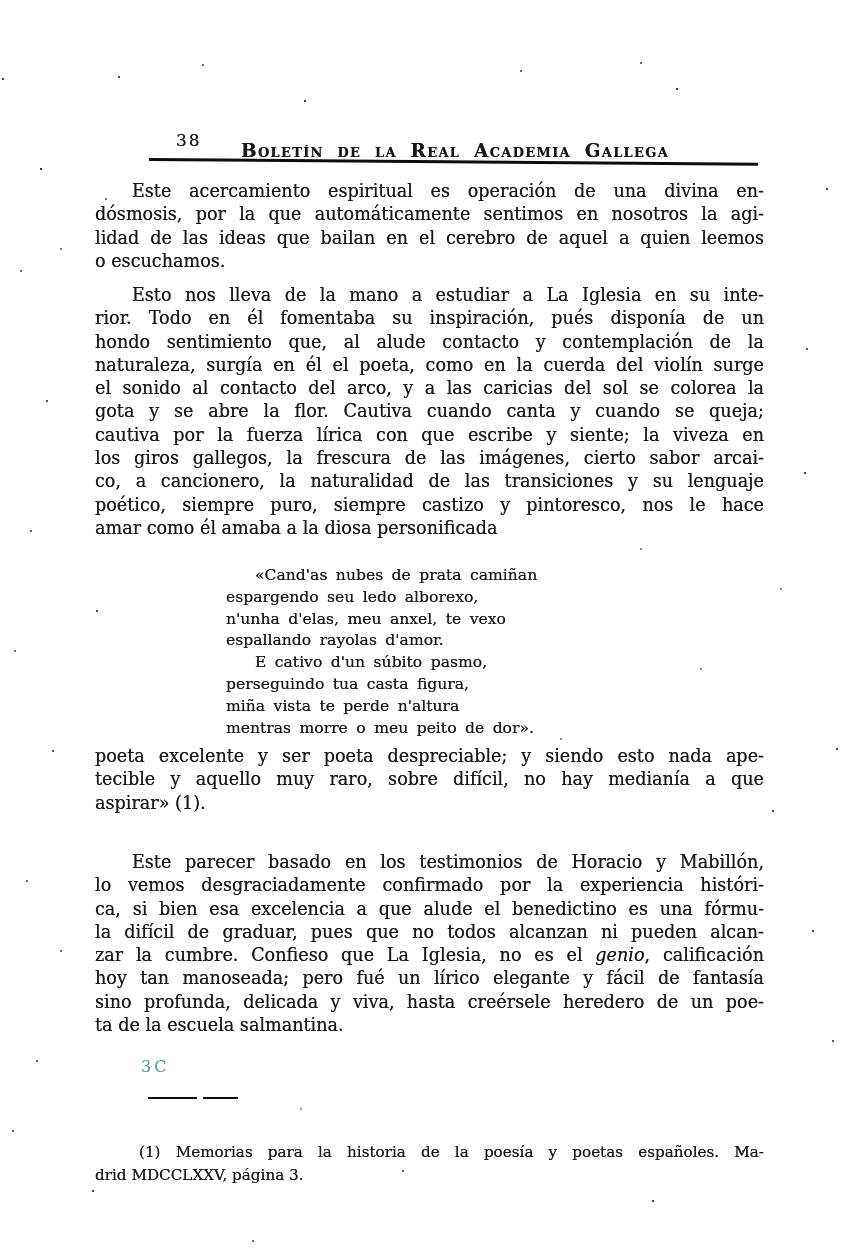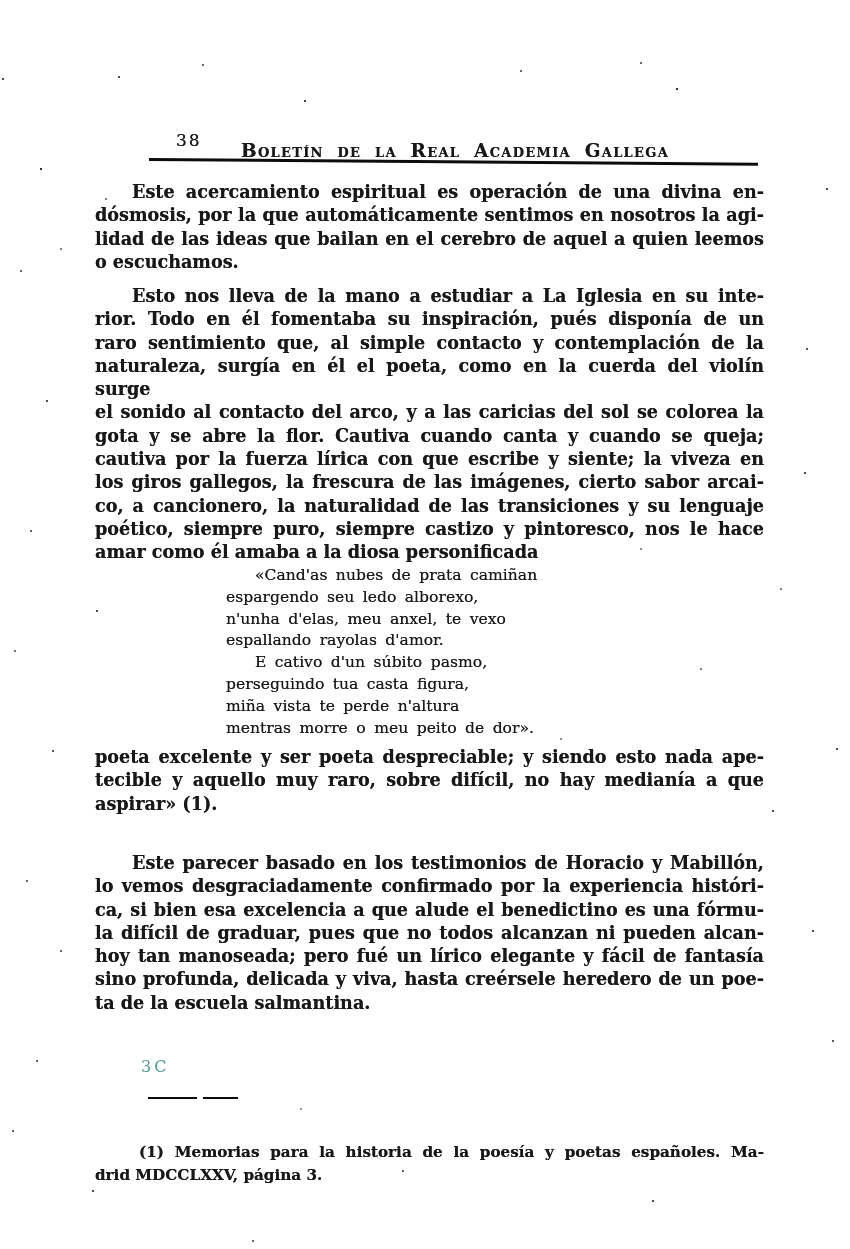--- a/index.html
+++ b/index.html
@@ -16,21 +16,21 @@
     position:absolute;left:90px;top:92px;width:730px;text-align:center;
     font-variant:small-caps;font-weight:bold;font-size:18.5px;
     letter-spacing:1.3px;word-spacing:6px;
   }
   .header-rule{
     position:absolute;left:149px;top:110px;width:609px;height:2.6px;
     background:#0c0c0c;transform:rotate(0.45deg);transform-origin:0 50%;
   }
   
   .para{position:absolute;left:95px;width:669px;font-size:17.6px;line-height:23.3px;}
-  .para .line{text-align:justify;text-align-last:justify;white-space:normal;font-weight:bold;}
+  .para .line{text-align:justify;text-align-last:justify;white-space:normal;}
   .para .line.first{padding-left:37px;}
   .para .line.last{text-align-last:left;}
   #p1{top:132px}
   #p2{top:236px}
   #p3{top:697px}
   #p4{top:803px}
   
   .poem{position:absolute;left:226px;top:517px;font-size:15.6px;line-height:21.8px;word-spacing:3.5px;}
   .poem .poem-line.stanza{padding-left:29px;}
   
@@ -82,21 +82,21 @@
 
   <div class="para" id="p1">
       <div class="line first">Este acercamiento espiritual es operación de una divina en-</div>
       <div class="line">dósmosis, por la que automáticamente sentimos en nosotros la agi-</div>
       <div class="line">lidad de las ideas que bailan en el cerebro de aquel a quien leemos</div>
       <div class="line last">o escuchamos.</div>
     </div>
   <div class="para" id="p2">
       <div class="line first">Esto nos lleva de la mano a estudiar a La Iglesia en su inte-</div>
       <div class="line">rior. Todo en él fomentaba su inspiración, pués disponía de un</div>
-      <div class="line">raro sentimiento que, al simple contacto y contemplación de la</div>
+      <div class="line">hondo sentimiento que, al alude contacto y contemplación de la</div>
       <div class="line">naturaleza, surgía en él el poeta, como en la cuerda del violín surge</div>
       <div class="line">el sonido al contacto del arco, y a las caricias del sol se colorea la</div>
       <div class="line">gota y se abre la flor. Cautiva cuando canta y cuando se queja;</div>
       <div class="line">cautiva por la fuerza lírica con que escribe y siente; la viveza en</div>
       <div class="line">los giros gallegos, la frescura de las imágenes, cierto sabor arcai-</div>
       <div class="line">co, a cancionero, la naturalidad de las transiciones y su lenguaje</div>
       <div class="line">poético, siempre puro, siempre castizo y pintoresco, nos le hace</div>
       <div class="line last">amar como él amaba a la diosa personificada</div>
     </div>
 
@@ -114,20 +114,21 @@
   <div class="para" id="p3">
       <div class="line">poeta excelente y ser poeta despreciable; y siendo esto nada ape-</div>
       <div class="line">tecible y aquello muy raro, sobre difícil, no hay medianía a que</div>
       <div class="line last">aspirar» (1).</div>
     </div>
   <div class="para" id="p4">
       <div class="line first">Este parecer basado en los testimonios de Horacio y Mabillón,</div>
       <div class="line">lo vemos desgraciadamente confirmado por la experiencia históri-</div>
       <div class="line">ca, si bien esa excelencia a que alude el benedictino es una fórmu-</div>
       <div class="line">la difícil de graduar, pues que no todos alcanzan ni pueden alcan-</div>
+      <div class="line">zar la cumbre. Confieso que La Iglesia, no es el <em>genio</em>, calificación</div>
       <div class="line">hoy tan manoseada; pero fué un lírico elegante y fácil de fantasía</div>
       <div class="line">sino profunda, delicada y viva, hasta creérsele heredero de un poe-</div>
       <div class="line last">ta de la escuela salmantina.</div>
     </div>
 
   <div class="footnote-rule"></div>
   <div class="margin-mark">3C</div>
   <div class="para footnote" id="footnote">
       <div class="line first">(1) Memorias para la historia de la poesía y poetas españoles. Ma-</div>
       <div class="line last">drid MDCCLXXV, página 3.</div>

